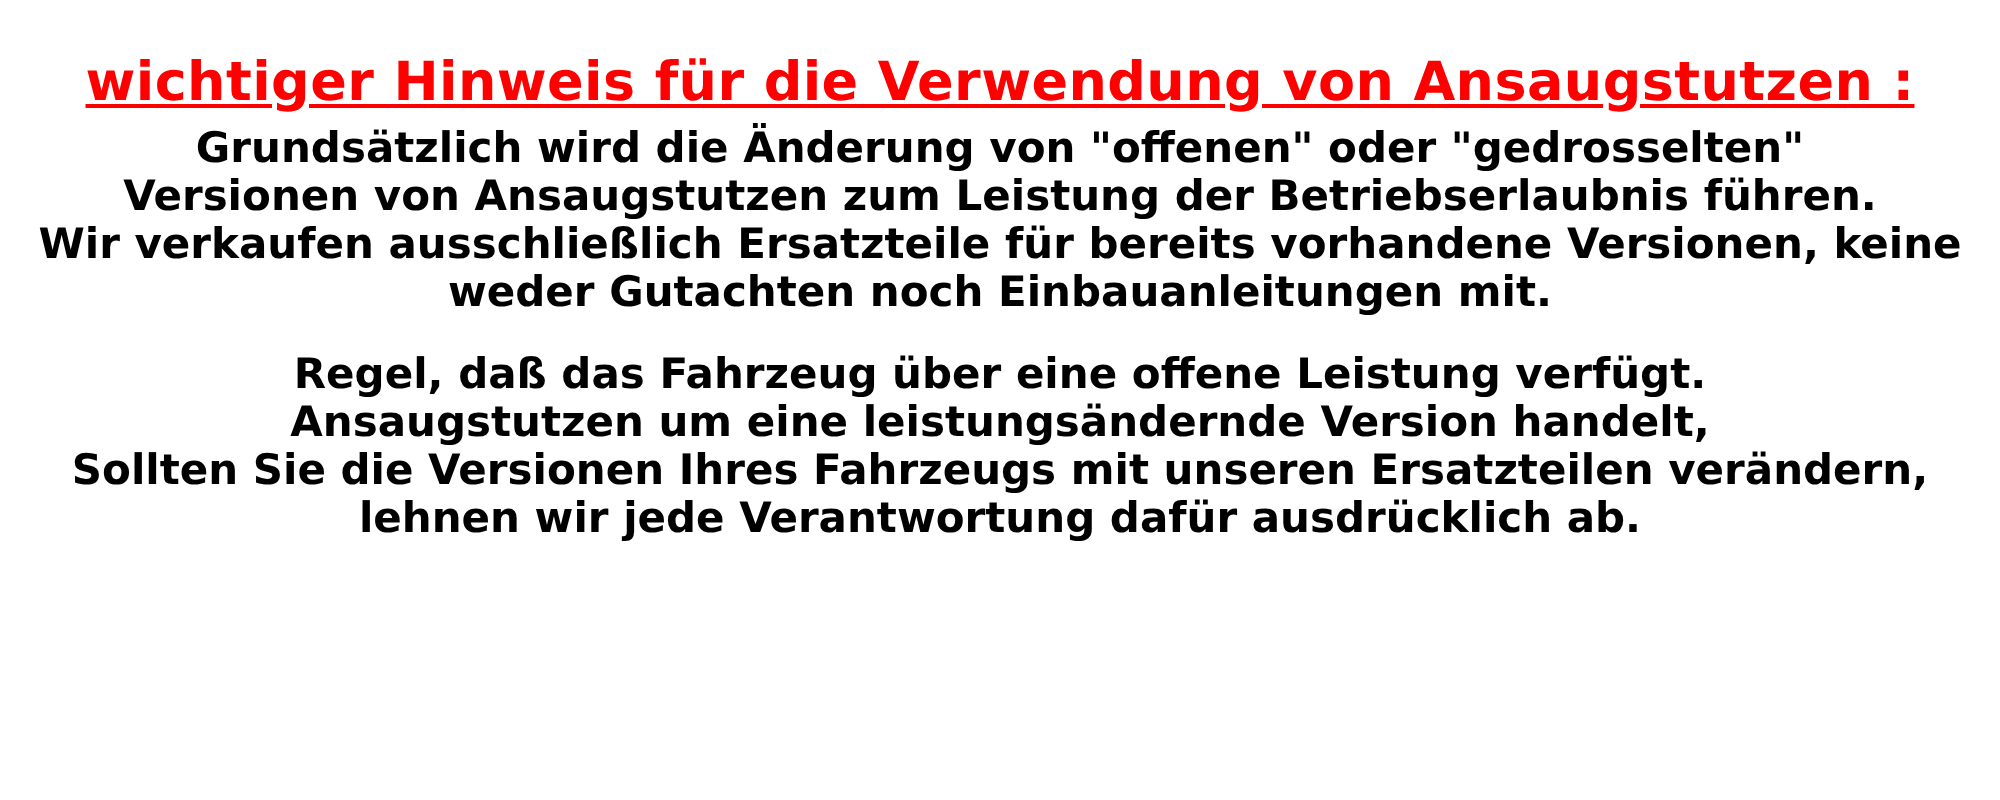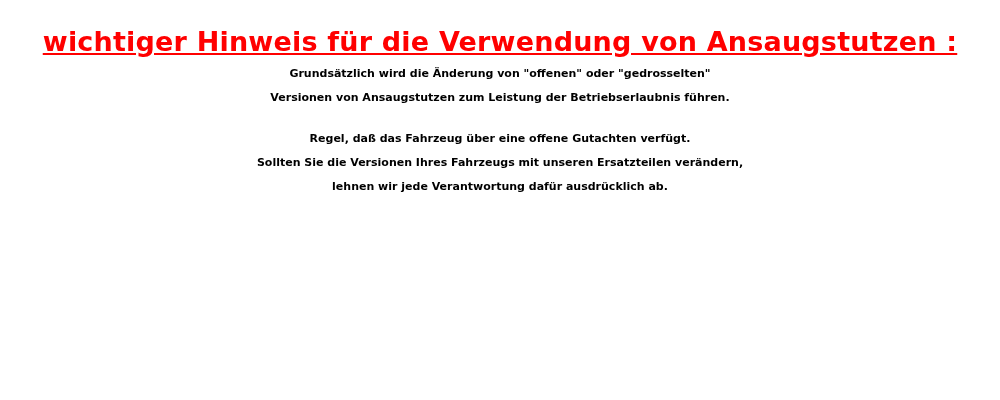--- a/index.html
+++ b/index.html
@@ -24,21 +24,21 @@
     font-size: 27px;
     font-weight: bold;
     line-height: 32px;
     letter-spacing: 0.2px;
     margin: 20px 0 4px 0;
     white-space: nowrap;
     text-decoration: underline;
   }
   .para {
     color: #000000;
-    font-size: 11px;
+    font-size: 21px;
     font-weight: bold;
     line-height: 24px;
     margin: 0;
   }
   .para .line {
     display: block;
     white-space: nowrap;
   }
   .spacer {
     display: block;
@@ -48,23 +48,26 @@
 </head>
 <body>
 
 <div class="notice">
 
   <div class="notice-heading">wichtiger Hinweis für die Verwendung von Ansaugstutzen :</div>
 
   <div class="para">
     <span class="line">Grundsätzlich wird die Änderung von "offenen" oder "gedrosselten"</span>
     <span class="line">Versionen von Ansaugstutzen zum Leistung der Betriebserlaubnis führen.</span>
+    <span class="line">Wir verkaufen ausschließlich Ersatzteile für bereits vorhandene Versionen, keine</span>
+    <span class="line">weder Gutachten noch Einbauanleitungen mit.</span>
   </div>
 
   <span class="spacer"></span>
 
   <div class="para">
-    <span class="line">Regel, daß das Fahrzeug über eine offene Gutachten verfügt.</span>
+    <span class="line">Regel, daß das Fahrzeug über eine offene Leistung verfügt.</span>
+    <span class="line">Ansaugstutzen um eine leistungsändernde Version handelt,</span>
     <span class="line">Sollten Sie die Versionen Ihres Fahrzeugs mit unseren Ersatzteilen verändern,</span>
     <span class="line">lehnen wir jede Verantwortung dafür ausdrücklich ab.</span>
   </div>
 
 </div>
 
 </body></html>

